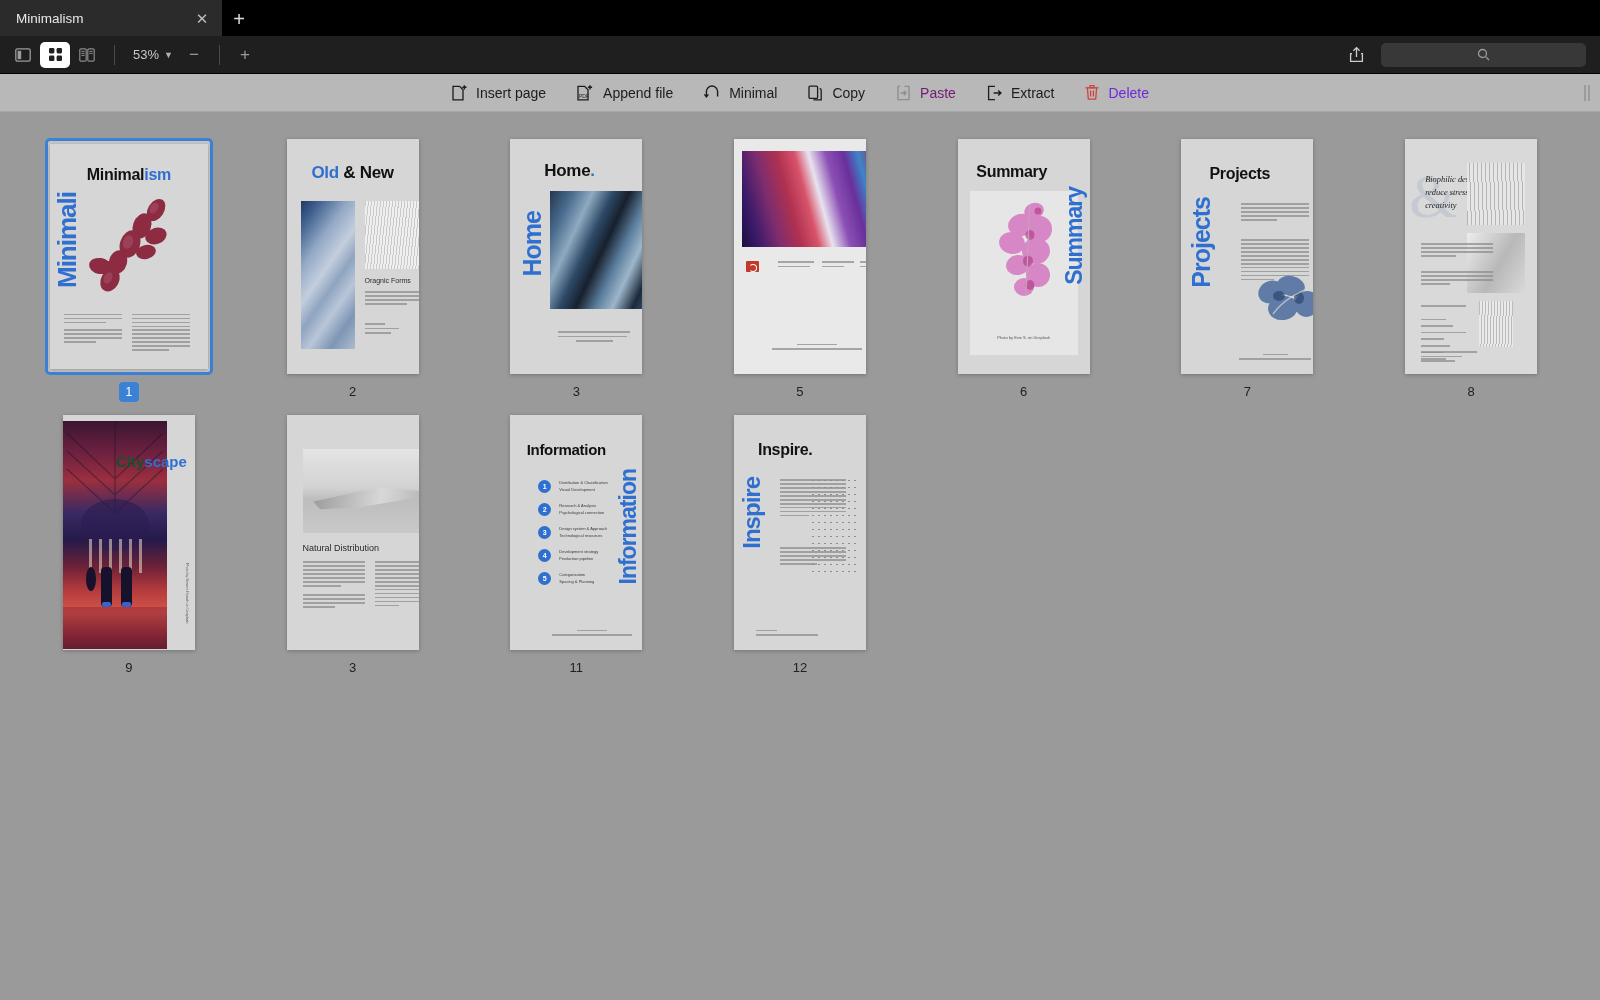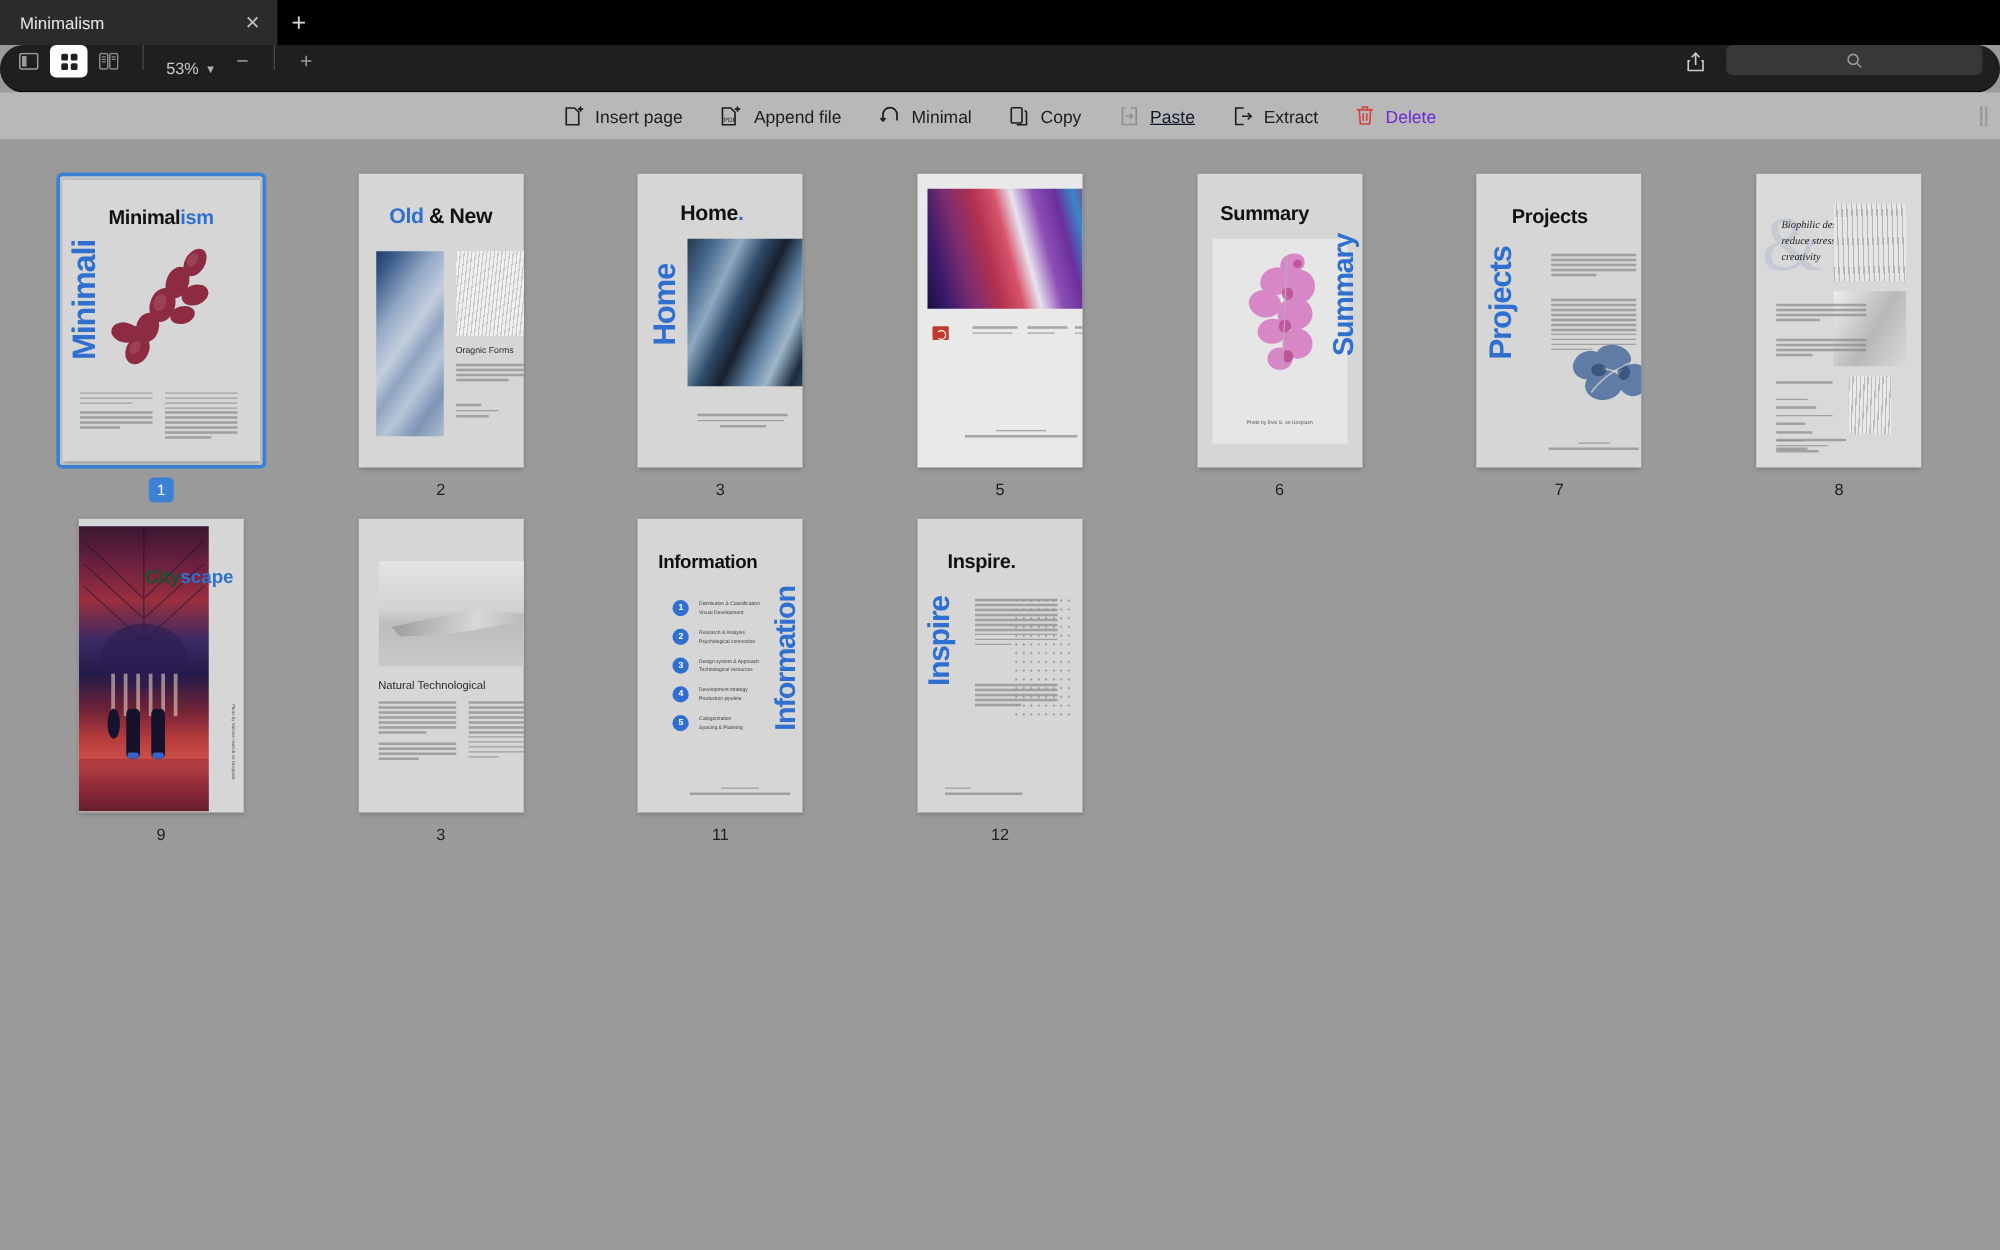--- a/index.html
+++ b/index.html
@@ -25,22 +25,22 @@
     width: 20px; height: 20px; display: flex; align-items: center;
     justify-content: center; color: #bdbdbd; font-size: 15px; line-height: 1;
   }
   .newtab {
     width: 34px; height: 34px; display: flex; align-items: center;
     justify-content: center; color: #dcdcdc; font-size: 20px; font-weight: 300;
   }
 
   
   .toolbar {
-    height: 38px; background: #1f1f1f; display: flex; 
-    padding: 0 8px; gap: 2px; border-bottom: 1px solid #000; border-radius: 19px;
+    height: 38px; background: #1f1f1f; display: flex; align-items: center;
+    padding: 0 8px; gap: 2px; border-bottom: 1px solid #000;
   }
   .viewbtn {
     width: 30px; height: 26px; border-radius: 5px; display: flex;
     align-items: center; justify-content: center;
   }
   .viewbtn.active { background: #ffffff; }
   .vsep { width: 1px; height: 20px; background: #4a4a4a; margin: 0 10px; }
   .zoomlabel {
     color: #c9c9c9; font-size: 13px; display: flex; align-items: center;
     gap: 5px; padding: 0 6px;
@@ -64,21 +64,21 @@
   
   .actionbar {
     height: 38px; background: #b8b8b8; display: flex; align-items: center;
     justify-content: center; gap: 30px; position: relative;
     border-bottom: 1px solid #a6a6a6;
   }
   .action {
     display: flex; align-items: center; gap: 8px;
     color: #1c1c1c; font-size: 14px; white-space: nowrap;
   }
-  .action.disabled { color: #0f172a; text-decoration: underline; }
+  .action.disabled { color: #701a75; }
   .action.danger .alabel { color: #6d28d9; }
   .grip {
     position: absolute; right: 8px; top: 50%; transform: translateY(-50%);
     width: 8px; height: 16px; display: flex; gap: 2px;
   }
   .grip i { width: 2px; height: 16px; background: #9b9b9b; display: block; }
 
   
   .canvas { padding: 26px 40px 0 40px; }
   .grid {
@@ -649,21 +649,21 @@
     <div class="pagenum">9</div>
   </div>
 
   <div class="cell">
     <div class="thumbwrap">
       <div class="thumb">
         <div class="pg">
           <div class="img-wing" style="position:absolute;left:16px;top:34px;width:134px;height:84px;overflow:hidden;">
             <div class="wing-shape"></div>
           </div>
-          <div style="position:absolute;left:16px;top:128px;font-size:9px;color:#2a2a2a;">Natural Technological</div>
+          <div style="position:absolute;left:16px;top:128px;font-size:9px;color:#2a2a2a;">Natural Distribution</div>
           <div style="position:absolute;left:16px;top:146px;display:flex;gap:10px;">
             <div class="lines" style="width:62px">
               <i style="width:100%"></i>
                   <i style="width:100%"></i>
                   <i style="width:100%"></i>
                   <i style="width:100%"></i>
               <i style="width:100%"></i>
                   <i style="width:100%"></i>
                   <i style="width:62%"></i>
               <i style="width:0;height:3px"></i>

